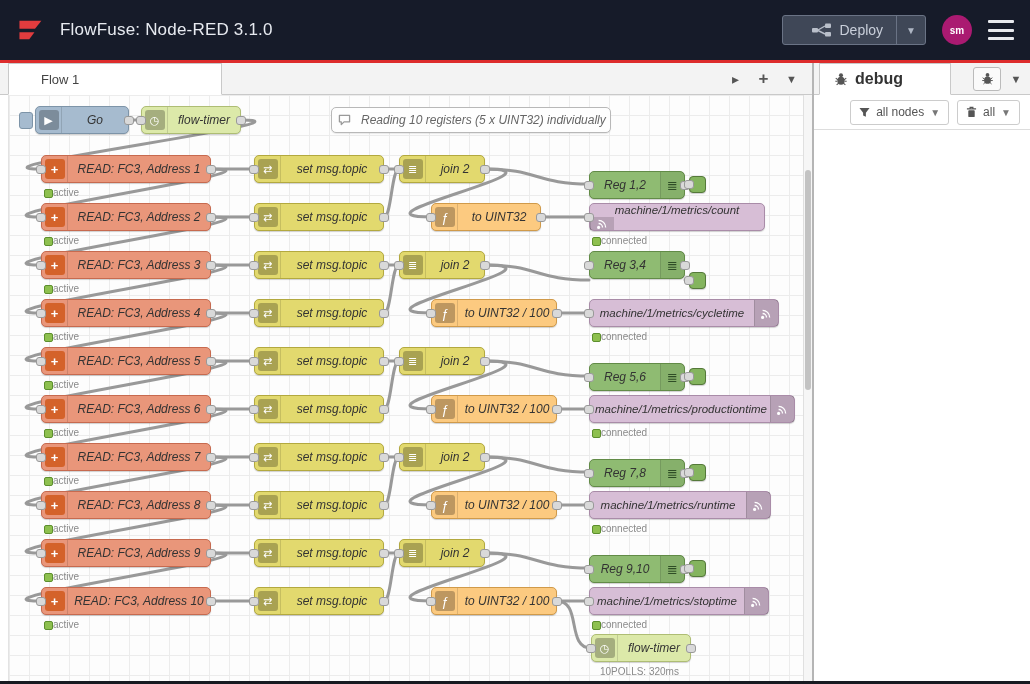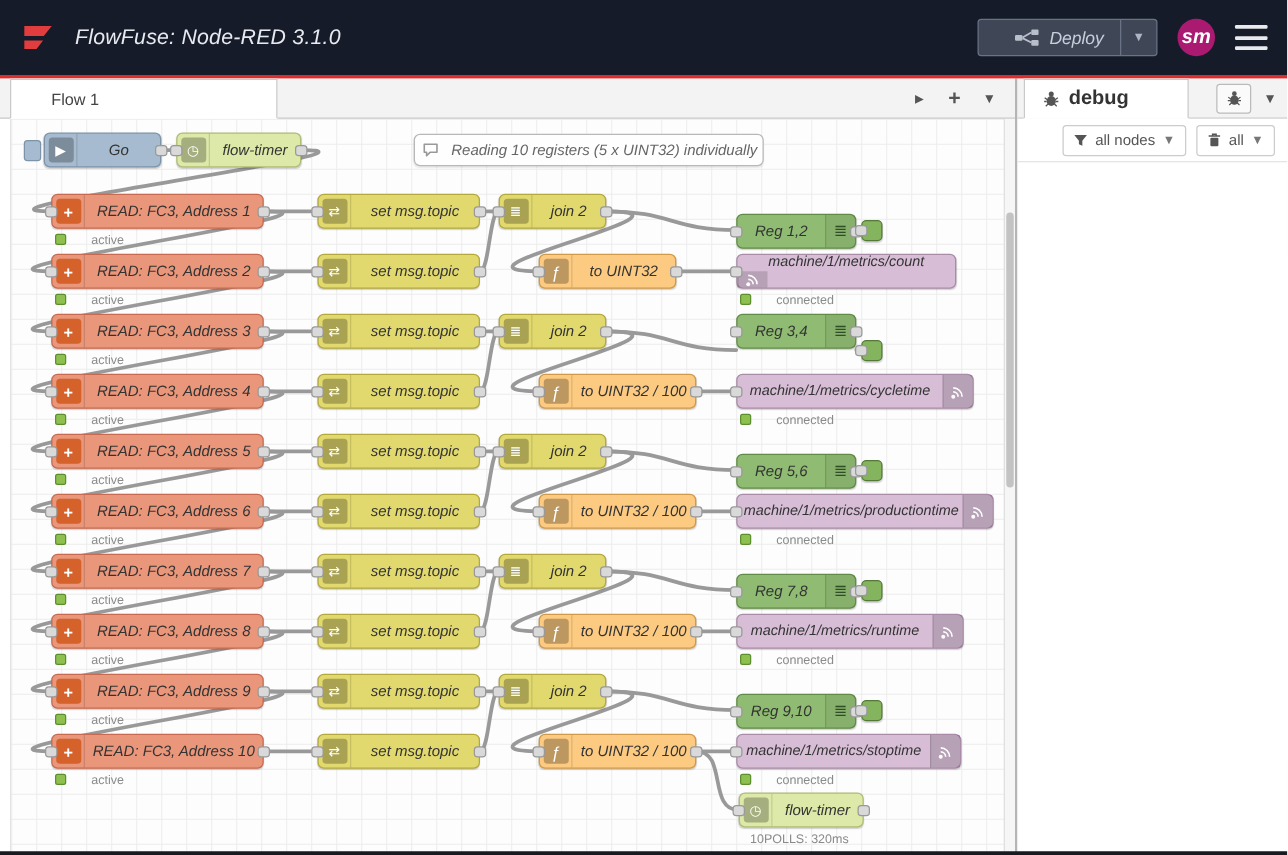--- a/index.html
+++ b/index.html
@@ -2,31 +2,31 @@
 <html><head>
 <meta charset="utf-8">
 <style>
   * { box-sizing: border-box; margin: 0; padding: 0; }
   html,body { width:1030px; height:684px; overflow:hidden; }
   body { font-family: "Liberation Sans", "DejaVu Sans", sans-serif; background:#fff; }
   #app { position:relative; width:1030px; height:684px; overflow:hidden; background:#fff; }
 
   
   .header { position:absolute; top:0; left:0; right:0; height:60px; background:#161b29;
-            display:flex; align-items:center; padding:0 16px;font-style:italic; }
+            display:flex; align-items:center; padding:0 16px; }
   .logo { width:30px; height:30px; margin-right:14px; flex:none; }
   .app-title { color:#e7eaf0; font-size:17px; font-weight:500; letter-spacing:.2px; }
   .header-right { margin-left:auto; display:flex; align-items:center; gap:16px; }
   .deploy { display:flex; align-items:center; height:30px; background:#3f4757;
             border:1px solid #6a7385; border-radius:3px; color:#c9cfda; font-size:14px; cursor:pointer; }
   .deploy-main { display:flex; align-items:center; gap:9px; padding:0 13px; height:100%;margin-left:16px; }
   .deploy-caret { padding:0 9px; border-left:1px solid #6a7385; font-size:10px; height:100%;
                   display:flex; align-items:center; color:#aeb6c4; }
   .avatar { width:30px; height:30px; border-radius:50%; background:#aa1a71; color:#fff;
-            font-size:16px; font-weight:bold; display:flex; align-items:center; justify-content:center; cursor:pointer; }
+            font-size:10px; font-weight:bold; display:flex; align-items:center; justify-content:center; cursor:pointer; }
   .burger { width:26px; height:20px; display:flex; flex-direction:column; justify-content:space-between; cursor:pointer; }
   .burger span { display:block; height:3px; background:#e8eaee; border-radius:1px; }
   .accent-line { position:absolute; top:60px; left:0; right:0; height:3px; background:#dd2c2c; }
 
   
   .main { position:absolute; top:63px; left:0; right:0; bottom:0; display:flex; }
   .workspace { position:relative; width:812px; flex:none; background:#fff; }
   .tabbar { height:32px; background:#f3f3f3; border-bottom:1px solid #c9c9c9;
             display:flex; align-items:stretch; padding-left:8px; position:relative; z-index:3; }
   .tab { background:#fff; border:1px solid #c9c9c9; border-bottom:1px solid #fff; margin-bottom:-1px;
@@ -75,21 +75,21 @@
   .type-reg     { background:#8fbb72; border-color:#628b47; }
   .type-sq      { background:#84b45e; border-color:#55793a; height:17px; border-radius:4px; }
   .type-sq .port { top:3px; }
   .type-mqtt    { background:#d7bed6; border-color:#a98ca8; }
   .type-mqtt .iconzone.right { background:rgba(0,0,0,.15); }
   .type-mqtt .nlabel { font-size:11.5px; }
   .type-comment { background:#fefefe; border-color:#b8b8b8; height:26px; box-shadow:0 1px 1px rgba(0,0,0,.08); }
   .type-comment .iconzone { border-right:none; width:24px; }
   .type-comment .nlabel { color:#666; }
 
-  .status { position:absolute; top:31px; left:2px; display:flex; align-items:flex-start; gap:20px;
+  .status { position:absolute; top:31px; left:2px; display:flex; align-items:flex-end; gap:0;
             font-size:10px; color:#8a8a8a; white-space:nowrap; }
   .status.nodot { left:8px; }
   .sdot { width:9px; height:9px; background:#8ec04f; border:1px solid #5d8f2e; border-radius:2px; flex:none; }
 
   .vscroll { position:absolute; right:0; top:0; bottom:0; width:9px; background:#f6f6f6;
              border-left:1px solid #e0e0e0; z-index:5; }
   .vthumb { position:absolute; left:1px; right:1px; top:75px; height:220px; background:#c3c3c3; border-radius:4px; }
 
   
   .sidebar { flex:1; border-left:2px solid #b5b5b5; background:#fff; display:flex; flex-direction:column; }

